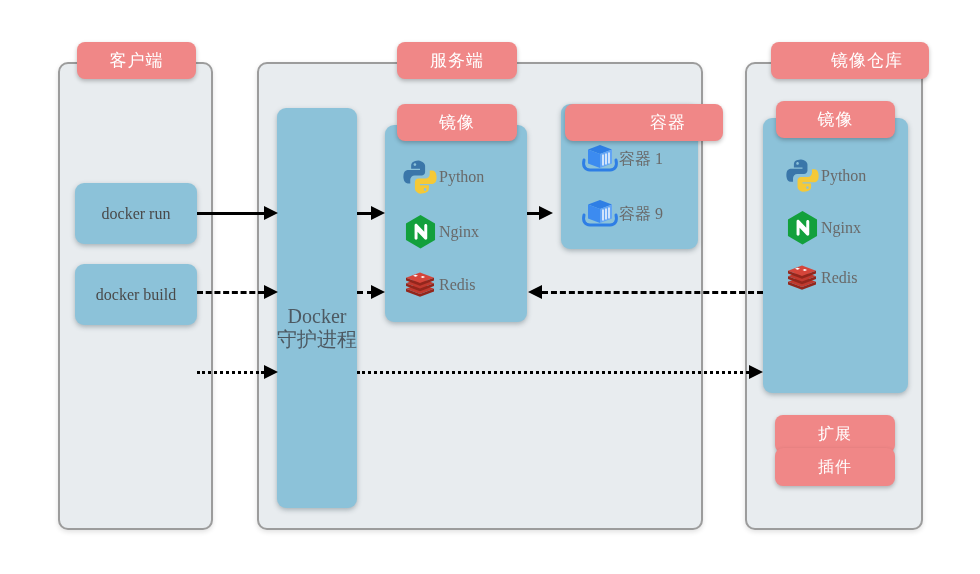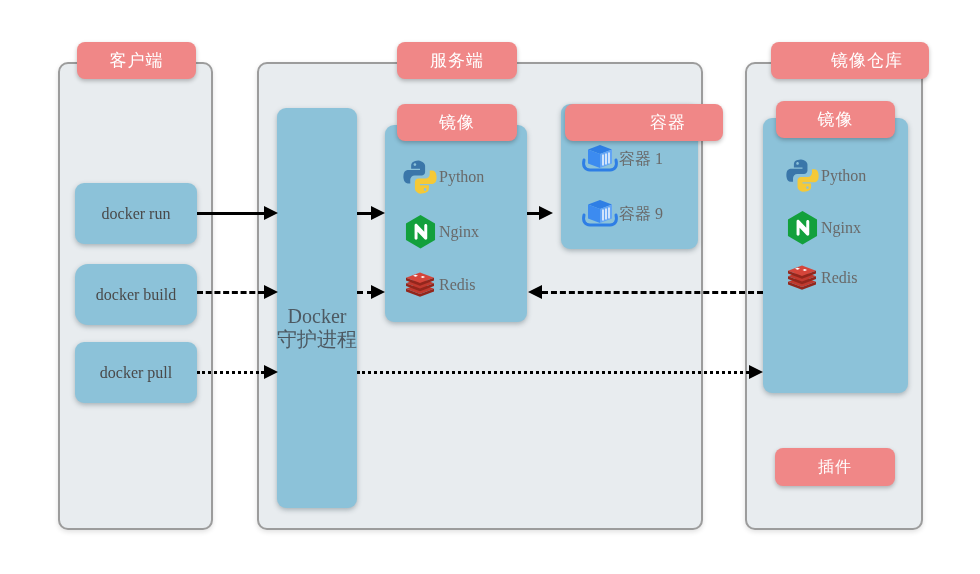--- a/index.html
+++ b/index.html
@@ -32,21 +32,21 @@
   
   .bluebox{position:absolute;background:#8cc2d9;border-radius:9px;
            box-shadow:0 2px 5px rgba(70,90,100,.4);z-index:2;}
   #daemon{left:277px;top:108px;width:80px;height:400px;}
   .daemon-txt{position:absolute;top:197px;left:0;width:100%;text-align:center;
               color:#4d5962;font-size:20px;line-height:23px;}
   .cmd{position:absolute;left:75px;width:122px;height:61px;background:#8cc2d9;border-radius:9px;
        display:flex;align-items:center;justify-content:center;font-size:16px;color:#4a4a4a;
        box-shadow:0 2px 5px rgba(70,90,100,.4);z-index:2;}
   #cmd-run{top:183px;}
-  #cmd-build{top:264px;border-radius:13px;}
+  #cmd-build{top:264px;}
   #cmd-pull{top:342px;}
   #box-images-mid{left:385px;top:125px;width:142px;height:197px;}
   #box-containers{left:553px;top:104px;width:137px;height:145px;margin-left:8px;}
   #box-images-reg{left:763px;top:118px;width:145px;height:275px;}
 
   
   .row{position:absolute;display:flex;align-items:center;color:#696969;font-size:16px;}
   .row .ic{display:flex;align-items:center;justify-content:center;width:38px;}
 
   
@@ -66,21 +66,20 @@
   <div class="panel" id="panel-client"></div>
   <div class="panel" id="panel-server"></div>
   <div class="panel" id="panel-registry"></div>
 
   <div class="tag" id="tag-client">客户端</div>
   <div class="tag" id="tag-server">服务端</div>
   <div class="tag" id="tag-registry">镜像仓库</div>
 
   <div class="cmd" id="cmd-run">docker run</div>
   <div class="cmd" id="cmd-build">docker build</div>
-  <div class="cmd" id="cmd-pull">docker pull</div>
 
   <div class="bluebox" id="daemon">
     <div class="daemon-txt">
       <div>Docker</div>
       <div>守护进程</div>
     </div>
   </div>
 
   <div class="bluebox" id="box-images-mid">
     <div class="row" style="left:16px;top:34px;">
@@ -187,20 +186,21 @@
             <path fill="#93261c" d="M4 6.2 L18 11.4 L32 6.2 L32 9 L18 14.2 L4 9 Z"></path>
             <path fill="#fff" d="M13.5 3.2 l2.5 1 -2.5 1 -2.5-1 Z M20.8 4.6 l2.3.9 -2.3.9 -2.3-.9 Z"></path>
           </g>
         </svg>
       </span>
       <span>Redis</span>
     </div>
   </div>
   <div class="tag" id="tag-images-reg">镜像</div>
 
+  <div class="pill" id="pill-ext">扩展</div>
   <div class="pill" id="pill-plugin">插件</div>
 
   <div class="aline" style="left:197px;top:212px;width:67px;"></div>
   <div class="ahead r" style="left:264px;top:206px;"></div>
 
   <div class="aline dashed" style="left:197px;top:291px;width:67px;"></div>
   <div class="ahead r" style="left:264px;top:285px;"></div>
 
   <div class="aline dotted" style="left:197px;top:371px;width:67px;"></div>
   <div class="ahead r" style="left:264px;top:365px;"></div>

